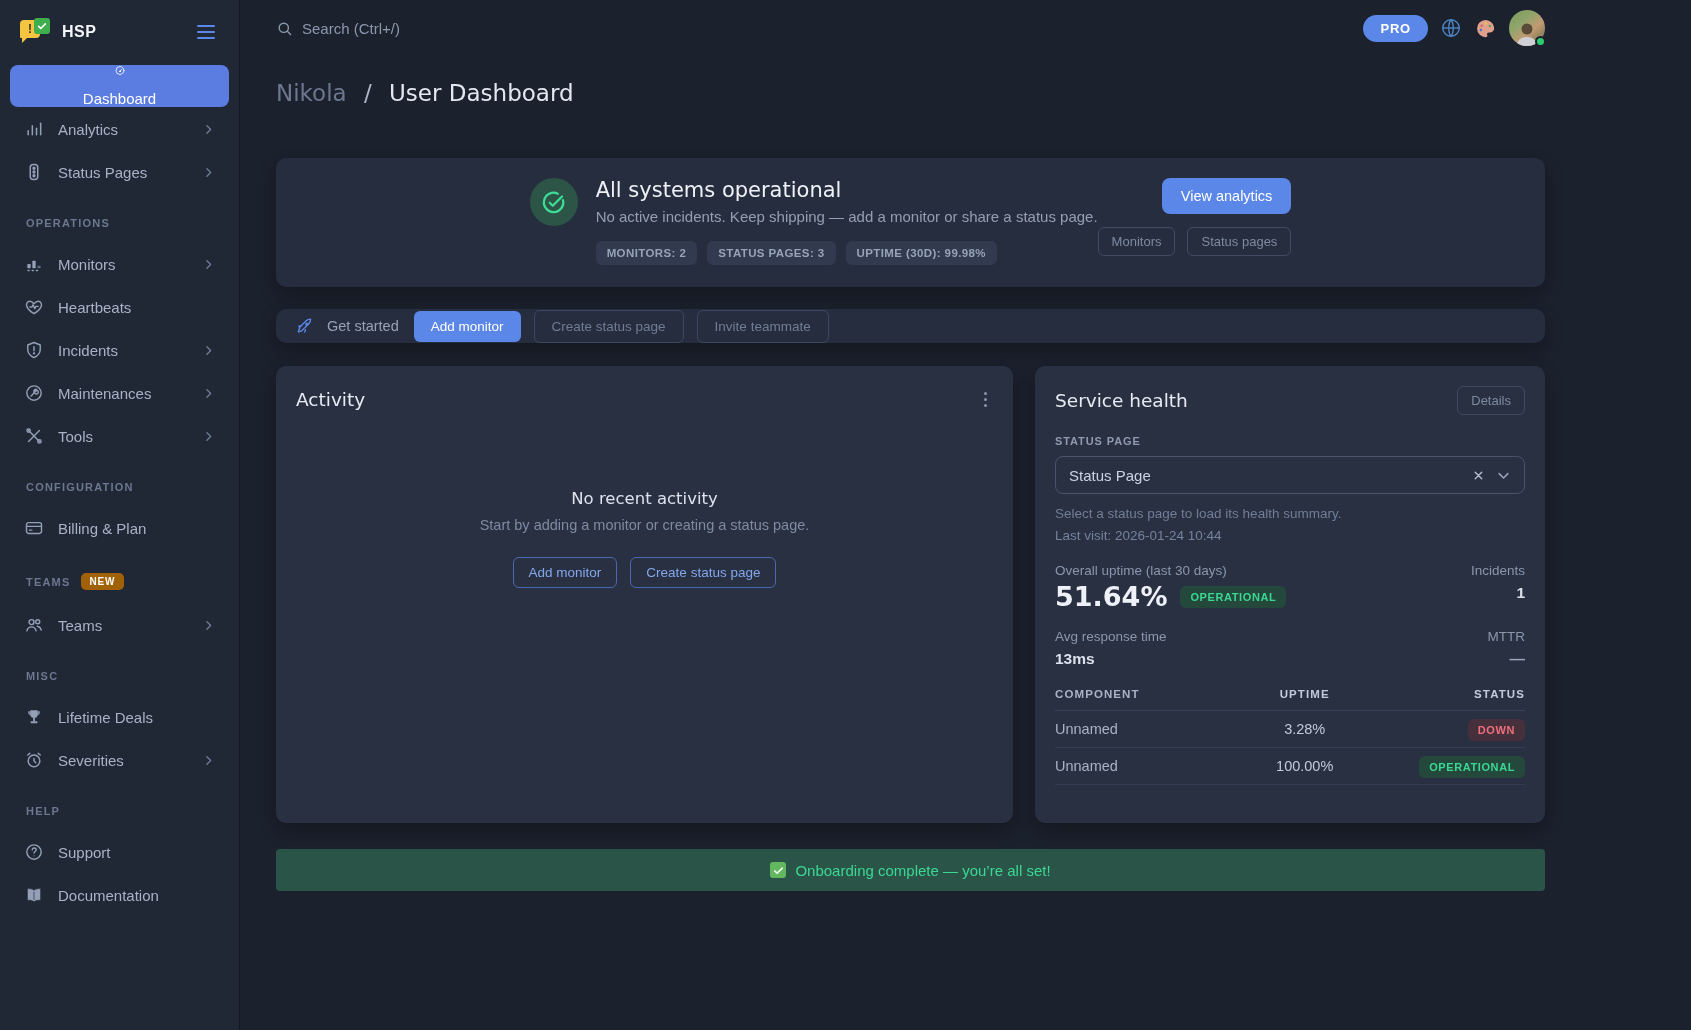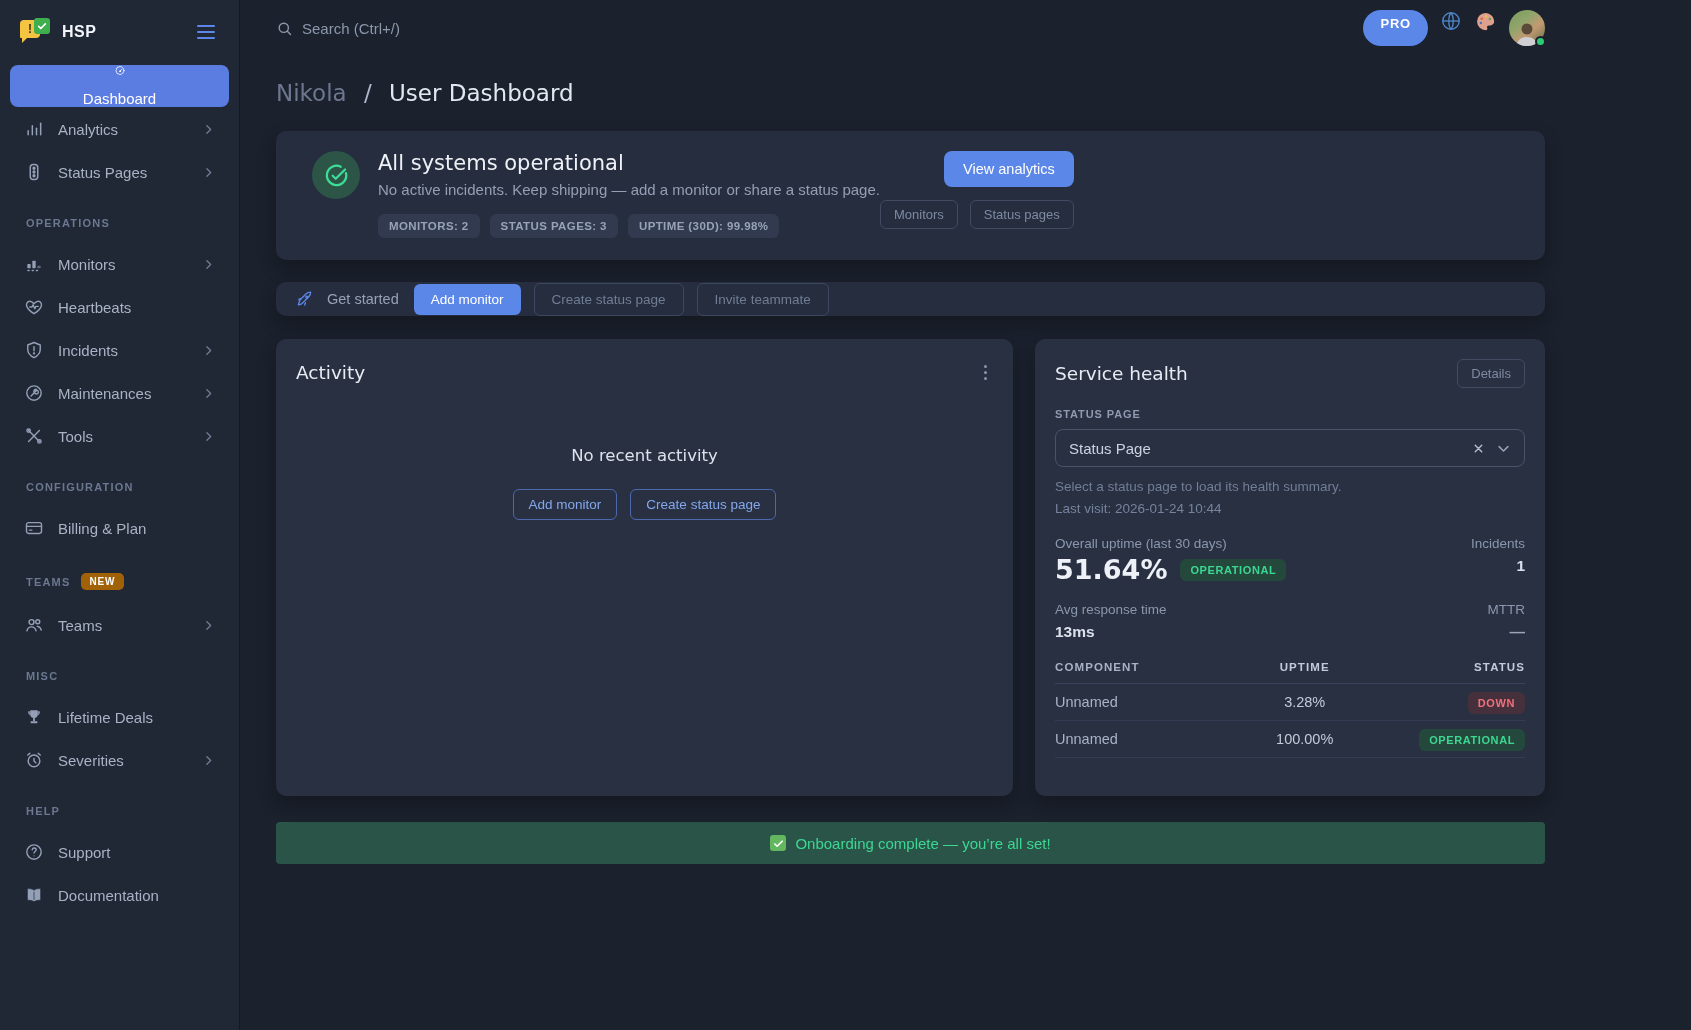--- a/index.html
+++ b/index.html
@@ -60,21 +60,21 @@
 
   
   .main { flex:1; padding:0 146px 0 36px; }
   .topbar { height:56px; display:flex; align-items:center; justify-content:space-between; }
   .search-box { display:flex; align-items:center; gap:9px; color:#8c98ac; }
   .search-box input {
     background:transparent; border:none; outline:none;
     color:#9aa5b8; font-size:15px; width:260px; font-family:inherit;
   }
   .search-box input::placeholder { color:#8c98ac; }
-  .topbar-right { display:flex; gap:12px; }
+  .topbar-right { display:flex; align-items:center; gap:12px; }
   .pro-pill {
     background:#5b87e8; color:#fff; font-size:13px; font-weight:bold;
     letter-spacing:.8px; padding:6px 17px; border-radius:999px; cursor:pointer;
   }
   .icon-btn { cursor:pointer; }
   .avatar-wrap { position:relative; width:36px; height:36px; cursor:pointer; }
   .avatar {
     width:36px; height:36px; border-radius:50%; overflow:hidden;
     background:linear-gradient(140deg,#7d9a5d 0%,#8fa56b 35%,#c29a72 60%,#5d6b45 100%);
     display:flex; align-items:flex-end; justify-content:center;
@@ -85,22 +85,22 @@
   }
 
   .breadcrumb { margin-top:24px; font-size:23px; font-family:"DejaVu Sans", sans-serif; color:#e3e8f0; }
   .breadcrumb .parent { color:#6d7890; cursor:pointer; }
   .breadcrumb .sep { color:#aeb7c8; margin:0 10px; }
 
   .card-shadow { box-shadow:0 8px 18px rgba(0,0,0,.28); }
 
   
   .hero {
-    margin-top:25px; background:#262d3f; border-radius:10px;
-    padding:20px 36px 22px; display:flex; justify-content:flex-start;
+    margin-top:52px; background:#262d3f; border-radius:10px;
+    padding:20px 36px 22px; display:flex; justify-content:center;
   }
   .hero-left { display:flex; gap:18px; }
   .check-circle {
     width:48px; height:48px; border-radius:50%; background:#2c5547;
     display:flex; align-items:center; justify-content:center; flex-shrink:0;
   }
   .hero-title { font-size:21px; font-family:"DejaVu Sans", sans-serif; color:#eef1f6; }
   .hero-sub { margin-top:6px; font-size:15px; color:#949fb3; }
   .hero-badges { display:flex; gap:10px; margin-top:16px; }
   .meta-pill {
@@ -136,21 +136,21 @@
   
   .cards-row { margin-top:23px; display:grid; grid-template-columns:1fr 510px; gap:22px; height:457px; }
   .card { background:#283042; border-radius:10px; }
 
   .activity-card { padding:22px 20px; display:flex; flex-direction:column; }
   .card-head { display:flex; align-items:center; justify-content:space-between; }
   .card-title { font-size:18.5px; font-family:"DejaVu Sans", sans-serif; color:#e7ebf2; }
   .kebab { display:flex; flex-direction:column; gap:3px; padding:4px 6px; cursor:pointer; }
   .kebab i { width:3px; height:3px; border-radius:50%; background:#8b96aa; }
   .empty-state { text-align:center; margin-top:62px; }
-  .empty-title { font-size:16.5px; color:#dde2ec; font-family:"DejaVu Sans", sans-serif; }
+  .empty-title { font-size:16.5px; color:#dde2ec; font-family:"DejaVu Sans", sans-serif;margin-top:16px; }
   .empty-sub { margin-top:9px; font-size:14.5px; color:#7f8ba2; }
   .empty-actions { margin-top:24px; display:flex; justify-content:center; gap:13px; }
   .btn-outline-blue {
     background:transparent; border:1px solid #4a69ae; color:#84a7ec;
     border-radius:6px; padding:7px 15px; font-size:13.5px; font-family:inherit; cursor:pointer;
   }
 
   
   .health-card { padding:20px 20px; }
   .field-label { margin-top:20px; font-size:11px; font-weight:bold; letter-spacing:.9px; color:#8f9ab0; }
@@ -483,20 +483,21 @@
       <div class="card-head">
         <div class="card-title">Activity</div>
         <div class="kebab">
             <i></i>
             <i></i>
             <i></i>
           </div>
       </div>
       <div class="empty-state">
         <div class="empty-title">No recent activity</div>
+        <div class="empty-sub">Start by adding a monitor or creating a status page.</div>
         <div class="empty-actions">
           <button class="btn-outline-blue">Add monitor</button>
           <button class="btn-outline-blue">Create status page</button>
         </div>
       </div>
     </section>
 
     <section class="card card-shadow health-card">
       <div class="card-head">
         <div class="card-title">Service health</div>

